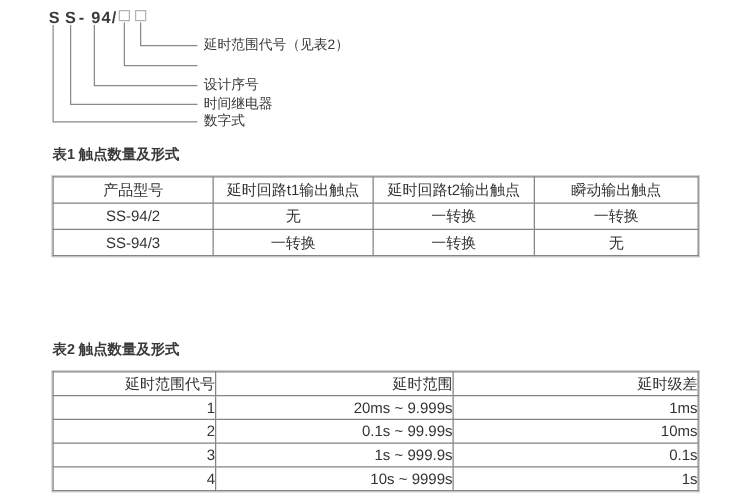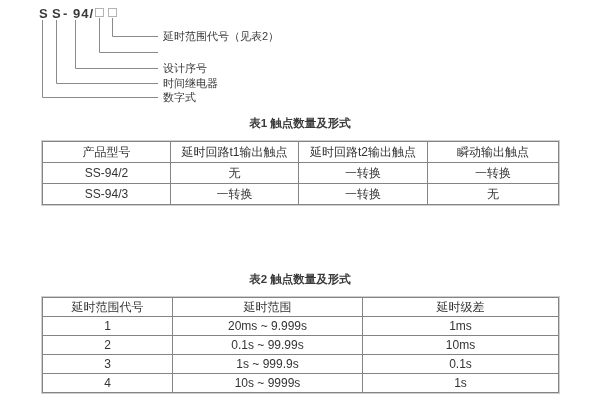--- a/index.html
+++ b/index.html
@@ -25,38 +25,38 @@
   }
   .leads { position: absolute; left: 0; top: 0; width: 600px; height: 110px; }
   .dlabel {
     position: absolute; left: 163px; height: 14px; line-height: 14px;
     font-size: 11px; color: #3a3a3a; white-space: nowrap;
   }
 
   
   .tbl-title {
     position: absolute; left: 42px; width: 516px;
-    text-align: center; font-size: 11.5px; font-weight: bold; color: #3a3a3a;
+    font-size: 11.5px; font-weight: bold; color: #3a3a3a;
   }
 
   
   table.spec {
     position: absolute; left: 42px; width: 516px;
     border-collapse: collapse; table-layout: fixed;
     background: #ffffff;
     box-shadow: 0 0 0 1px #cfcfcf;
   }
   table.spec th, table.spec td {
     border: 1px solid #848484;
     text-align: center; vertical-align: middle;
     font-size: 12px; font-weight: normal; color: #333333;
     padding: 0; white-space: nowrap; overflow: hidden;
   }
   table.t1 th, table.t1 td { height: 21px; }
-  table.t2 th, table.t2 td { height: 19px; }
+  table.t2 th, table.t2 td { height: 19px; text-align: right; }
 </style>
 </head>
 <body>
 
 <div class="page">
 
   <div class="diagram">
     <span class="mchar" style="left:39px">S</span>
     <span class="mchar" style="left:52px">S</span>
     <span class="mchar" style="left:63px">- 94/</span>

